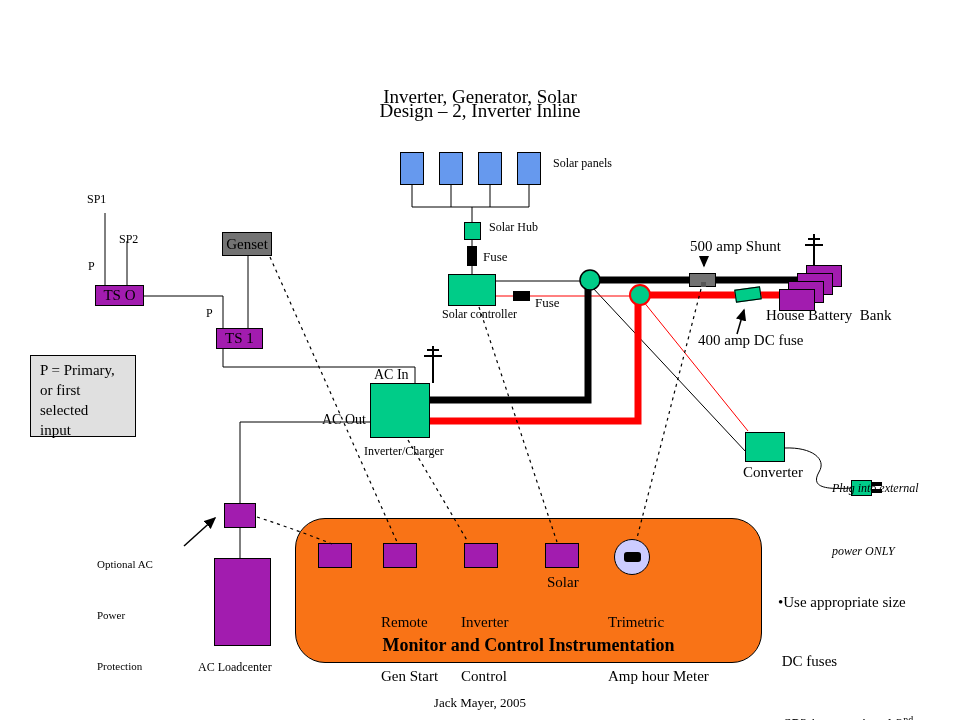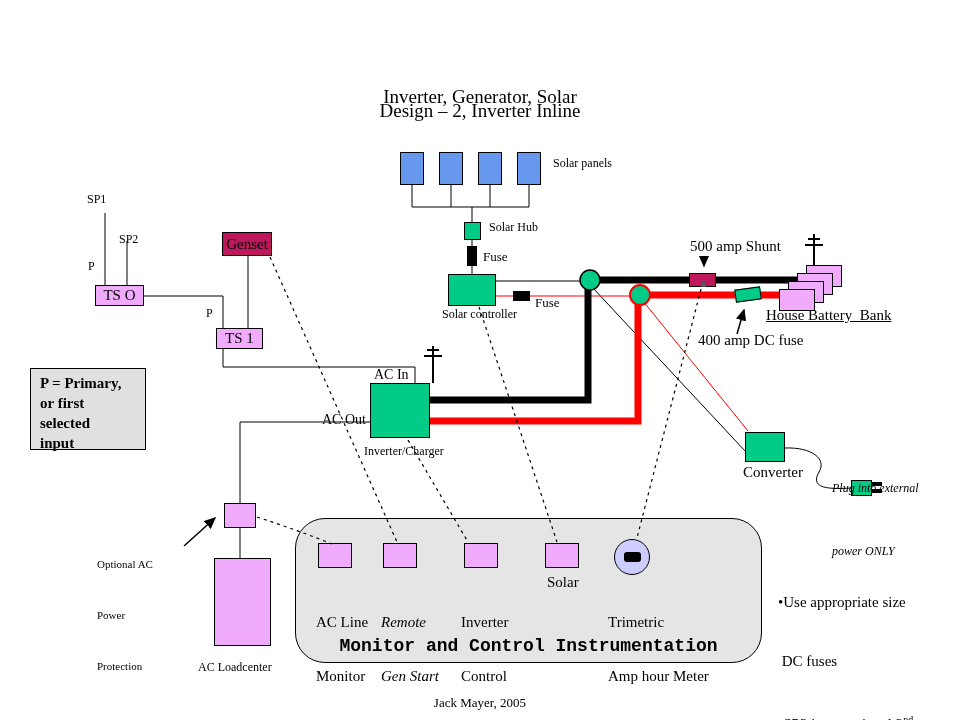--- a/index.html
+++ b/index.html
@@ -5,22 +5,22 @@
   html,body{margin:0;padding:0;}
   #page{position:relative;width:960px;height:720px;background:#ffffff;overflow:hidden;
         font-family:"Liberation Serif","DejaVu Serif",serif;color:#000;}
   .abs{position:absolute;}
   svg.layer{position:absolute;left:0;top:0;pointer-events:none;}
   .lbl{position:absolute;white-space:pre;font-size:12px;line-height:1.15;}
   .box{position:absolute;border:1px solid #000;box-sizing:border-box;}
   .center{display:flex;align-items:center;justify-content:center;}
   .panelblue{background:#6699ee;}
   .green{background:#00cc88;}
-  .gray{background:#f0abfc;}
-  .lav{background:#be185d;}
+  .gray{background:#a21caf;}
+  .lav{background:#737373;}
   .titlewrap{position:absolute;left:0;width:960px;text-align:center;}
 </style>
 </head>
 <body>
 
 <div id="page">
 
   <svg class="layer" width="960" height="720">
     <g stroke="#000" stroke-width="1" fill="none">
       <path d="M105,213 V285"></path>
@@ -50,21 +50,21 @@
   <div class="titlewrap" style="top:100px;font-size:19px;">Design – 2, Inverter Inline</div>
 
   <div class="lbl" style="left:87px;top:193px;">SP1</div>
   <div class="lbl" style="left:119px;top:221px;margin-top:12px;">SP2</div>
   <div class="lbl" style="left:88px;top:260px;">P</div>
   <div class="lbl" style="left:206px;top:307px;">P</div>
   <div class="box gray center" style="left:95px;top:285px;width:49px;height:21px;font-size:15px;">TS O</div>
   <div class="box gray center" style="left:216px;top:328px;width:47px;height:21px;font-size:15px;">TS 1</div>
   <div class="box lav center" style="left:222px;top:232px;width:50px;height:24px;font-size:15px;">Genset</div>
 
-  <div class="box" style="left:30px;top:368px;width:116px;height:82px;background:#e0e0e0;font-size:15px;line-height:1.33;padding:5px 0 0 9px;font-weight:bold;">
+  <div class="box" style="left:30px;top:355px;width:106px;height:82px;background:#e0e0e0;font-size:15px;line-height:1.33;padding:5px 0 0 9px;">
     <div>P = Primary,</div>
     <div>or first</div>
     <div>selected</div>
     <div>input</div>
   </div>
 
   <div class="box panelblue" style="left:400px;top:152px;width:24px;height:33px;"></div>
   <div class="box panelblue" style="left:439px;top:152px;width:24px;height:33px;"></div>
   <div class="box panelblue" style="left:478px;top:152px;width:24px;height:33px;"></div>
   <div class="box panelblue" style="left:517px;top:152px;width:24px;height:33px;"></div>
@@ -91,56 +91,52 @@
   <div class="box lav" style="left:689px;top:273px;width:27px;height:14px;">
     <div class="abs" style="left:11px;top:8px;width:5px;height:5px;background:#555;"></div>
   </div>
   <div class="box green" style="left:735px;top:288px;width:26px;height:13px;transform:rotate(-8deg);"></div>
   <div class="lbl" style="left:698px;top:332px;font-size:15px;">400 amp DC fuse</div>
 
   <div class="box gray" style="left:806px;top:265px;width:36px;height:22px;"></div>
   <div class="box gray" style="left:797px;top:273px;width:36px;height:22px;"></div>
   <div class="box gray" style="left:788px;top:281px;width:36px;height:22px;"></div>
   <div class="box gray" style="left:779px;top:289px;width:36px;height:22px;"></div>
-  <div class="lbl" style="left:766px;top:307px;font-size:15px;text-decoration:underline;">House Battery  Bank</div>
+  <div class="lbl" style="left:766px;top:307px;font-size:15px;">House Battery  Bank</div>
 
   <div class="box green" style="left:745px;top:432px;width:40px;height:30px;"></div>
   <div class="lbl" style="left:743px;top:464px;font-size:15px;">Converter</div>
   <div class="box green" style="left:851px;top:480px;width:21px;height:16px;"></div>
   <div class="abs" style="left:872px;top:482px;width:10px;height:4px;background:#000;"></div>
   <div class="abs" style="left:872px;top:489px;width:10px;height:4px;background:#000;"></div>
   <div class="lbl" style="left:832px;top:436px;font-style:italic;line-height:21px;">
     <div>Plug into external</div>
     <div>power ONLY</div>
   </div>
 
   <div class="box gray" style="left:224px;top:503px;width:32px;height:25px;"></div>
   <div class="lbl" style="left:97px;top:522px;font-size:11px;line-height:17px;">
     <div>Optional AC</div>
     <div>Power</div>
     <div>Protection</div>
   </div>
   <div class="box gray" style="left:214px;top:558px;width:57px;height:88px;"></div>
   <div class="lbl" style="left:198px;top:661px;">AC Loadcenter</div>
 
-  <div class="box" style="left:295px;top:518px;width:467px;height:145px;background:#e5e5e5;border-radius:30px;font-family:Liberation Mono, monospace;">
+  <div class="box" style="left:295px;top:518px;width:467px;height:145px;background:#f97316;border-radius:30px;">
     <div class="abs" style="left:0;right:0;bottom:6px;text-align:center;font-weight:bold;font-size:18px;">Monitor and Control Instrumentation</div>
   </div>
   <div class="box gray" style="left:318px;top:543px;width:34px;height:25px;"></div>
   <div class="box gray" style="left:383px;top:543px;width:34px;height:25px;"></div>
   <div class="box gray" style="left:464px;top:543px;width:34px;height:25px;"></div>
   <div class="box gray" style="left:545px;top:543px;width:34px;height:25px;"></div>
   <div class="abs center" style="left:614px;top:539px;width:34px;height:34px;border-radius:50%;background:#ccccff;border:1px solid #000;">
     <div style="width:17px;height:10px;background:#000;border-radius:3px;"></div>
   </div>
-  <div class="lbl" style="left:316px;top:577px;font-size:15px;line-height:18px;">
-    <div>AC Line</div>
-    <div>Monitor</div>
-  </div>
-  <div class="lbl" style="left:381px;top:577px;font-size:15px;line-height:18px;font-style:italic;">
+  <div class="lbl" style="left:381px;top:577px;font-size:15px;line-height:18px;">
     <div>Remote</div>
     <div>Gen Start</div>
   </div>
   <div class="lbl" style="left:461px;top:577px;font-size:15px;line-height:18px;">
     <div>Inverter</div>
     <div>Control</div>
   </div>
   <div class="lbl" style="left:547px;top:574px;font-size:15px;">Solar</div>
   <div class="lbl" style="left:608px;top:577px;font-size:15px;line-height:18px;">
     <div>Trimetric</div>

